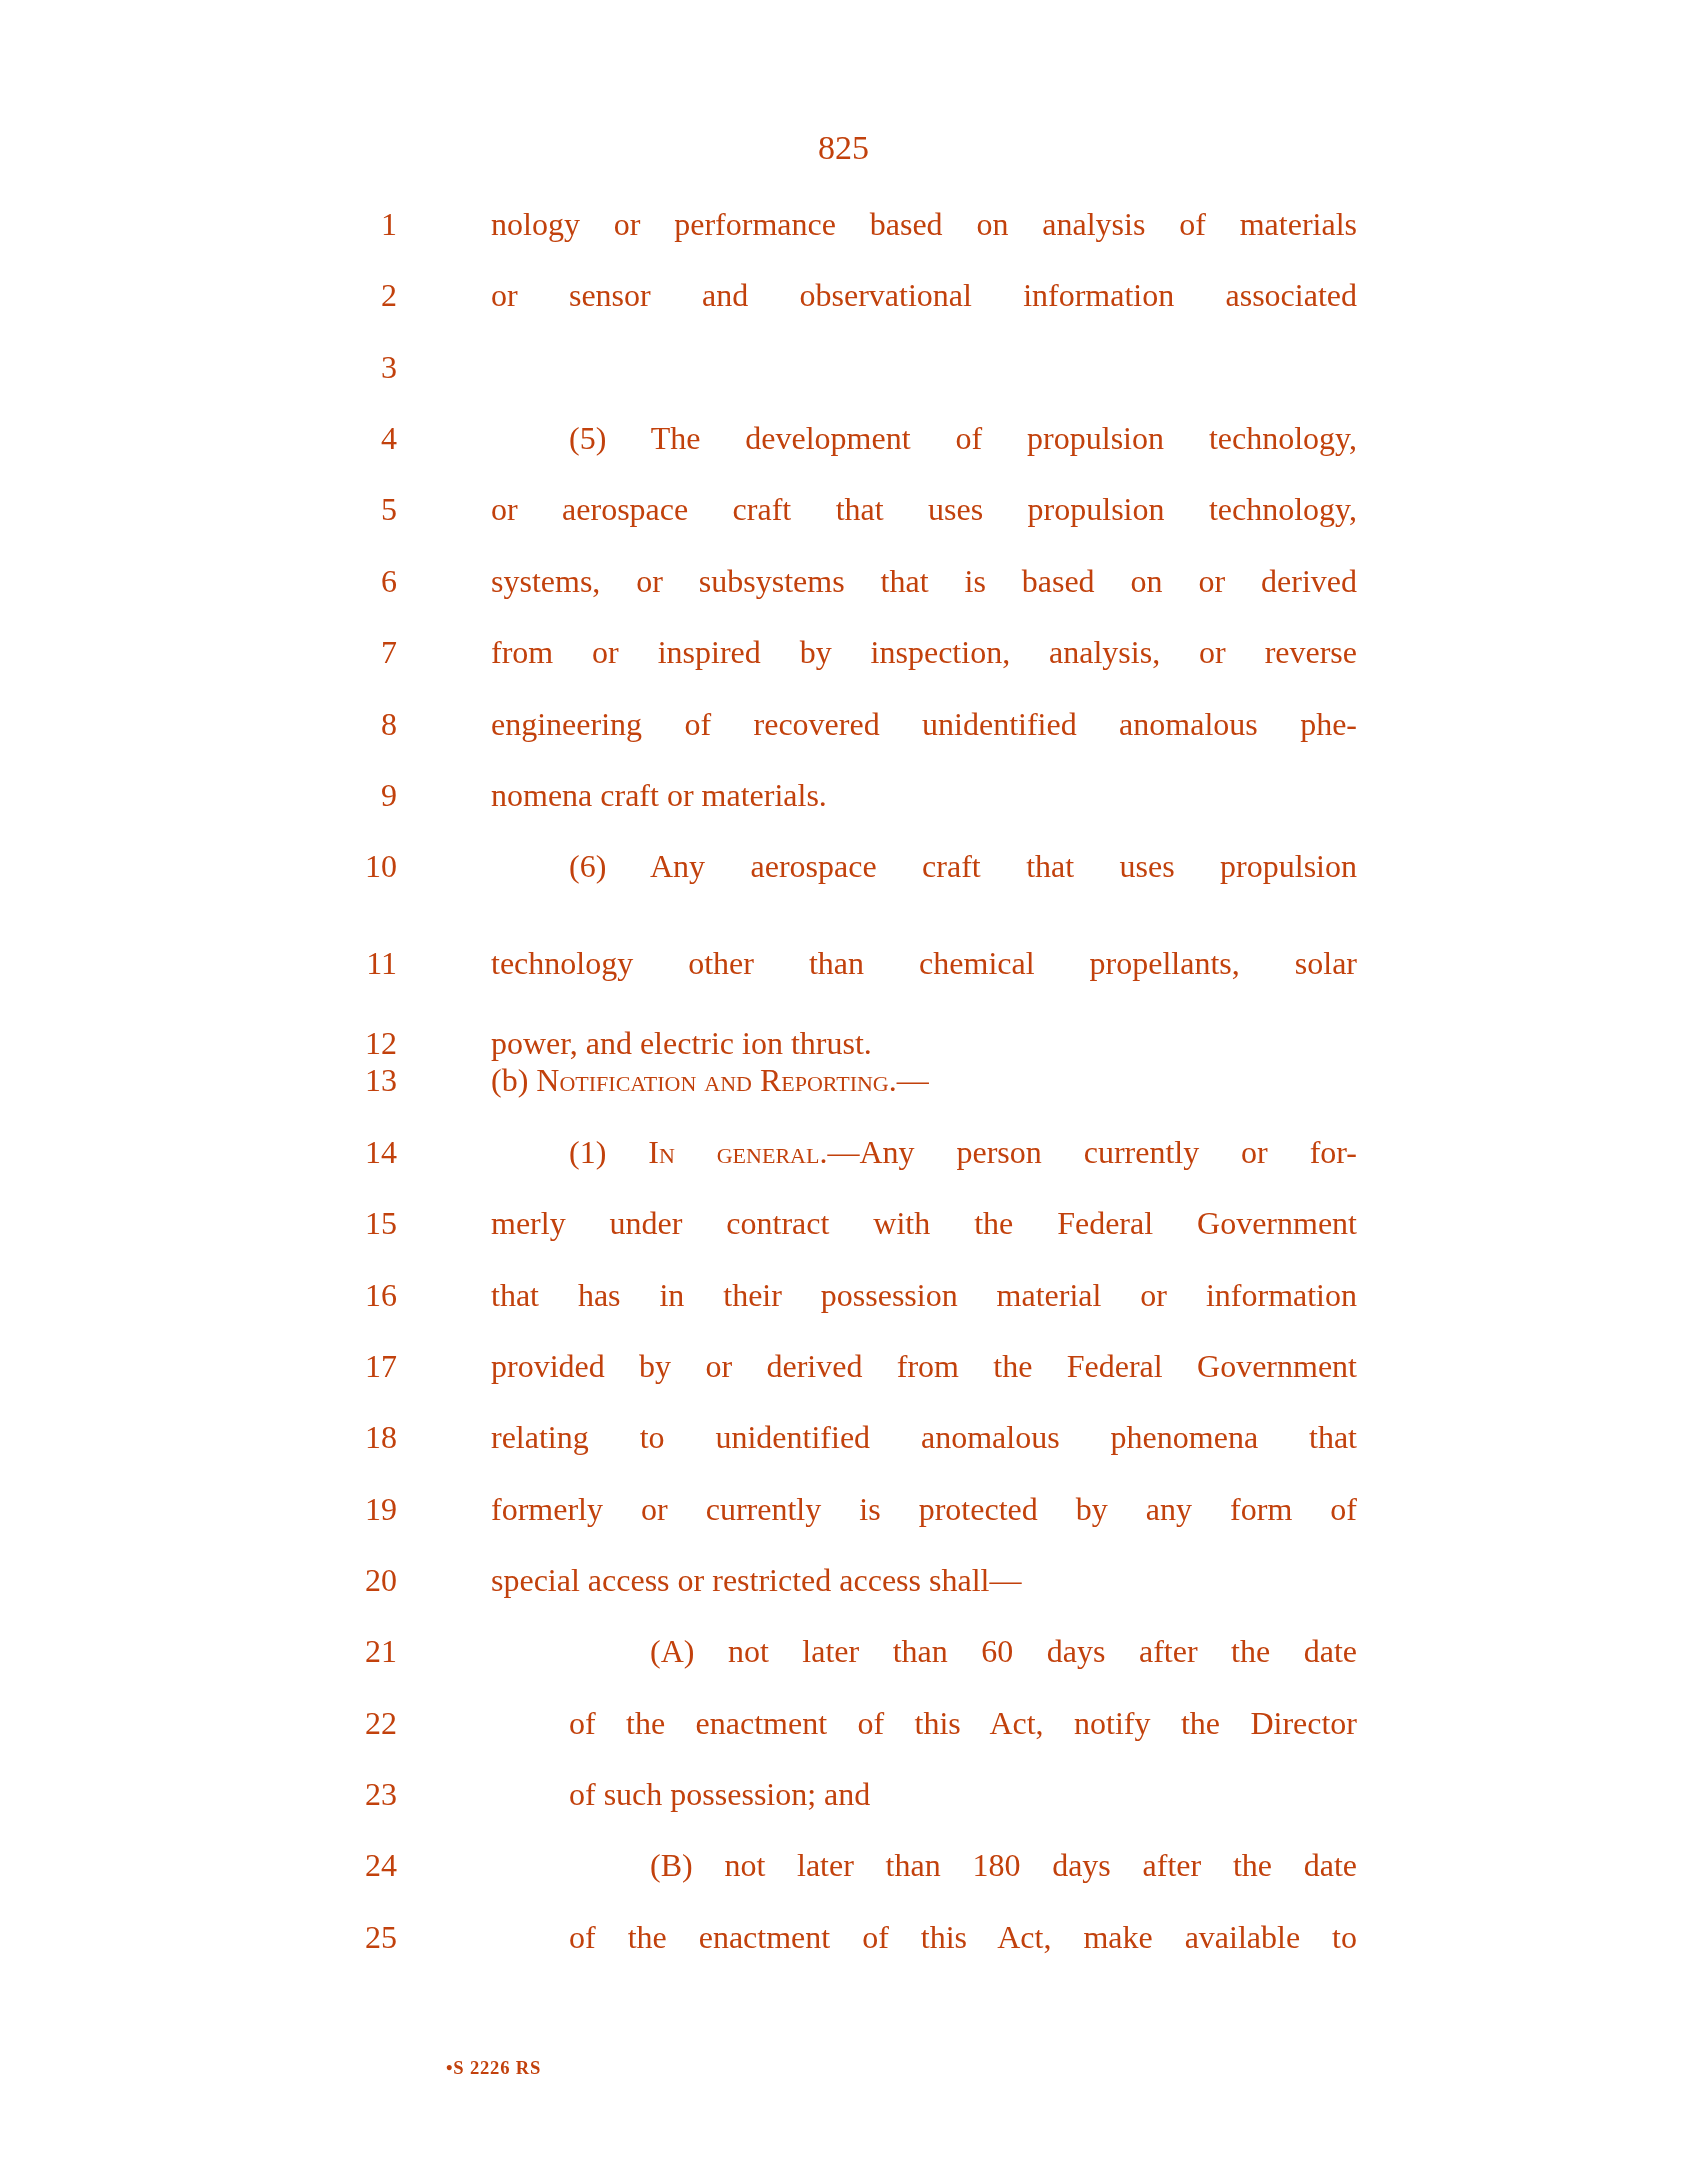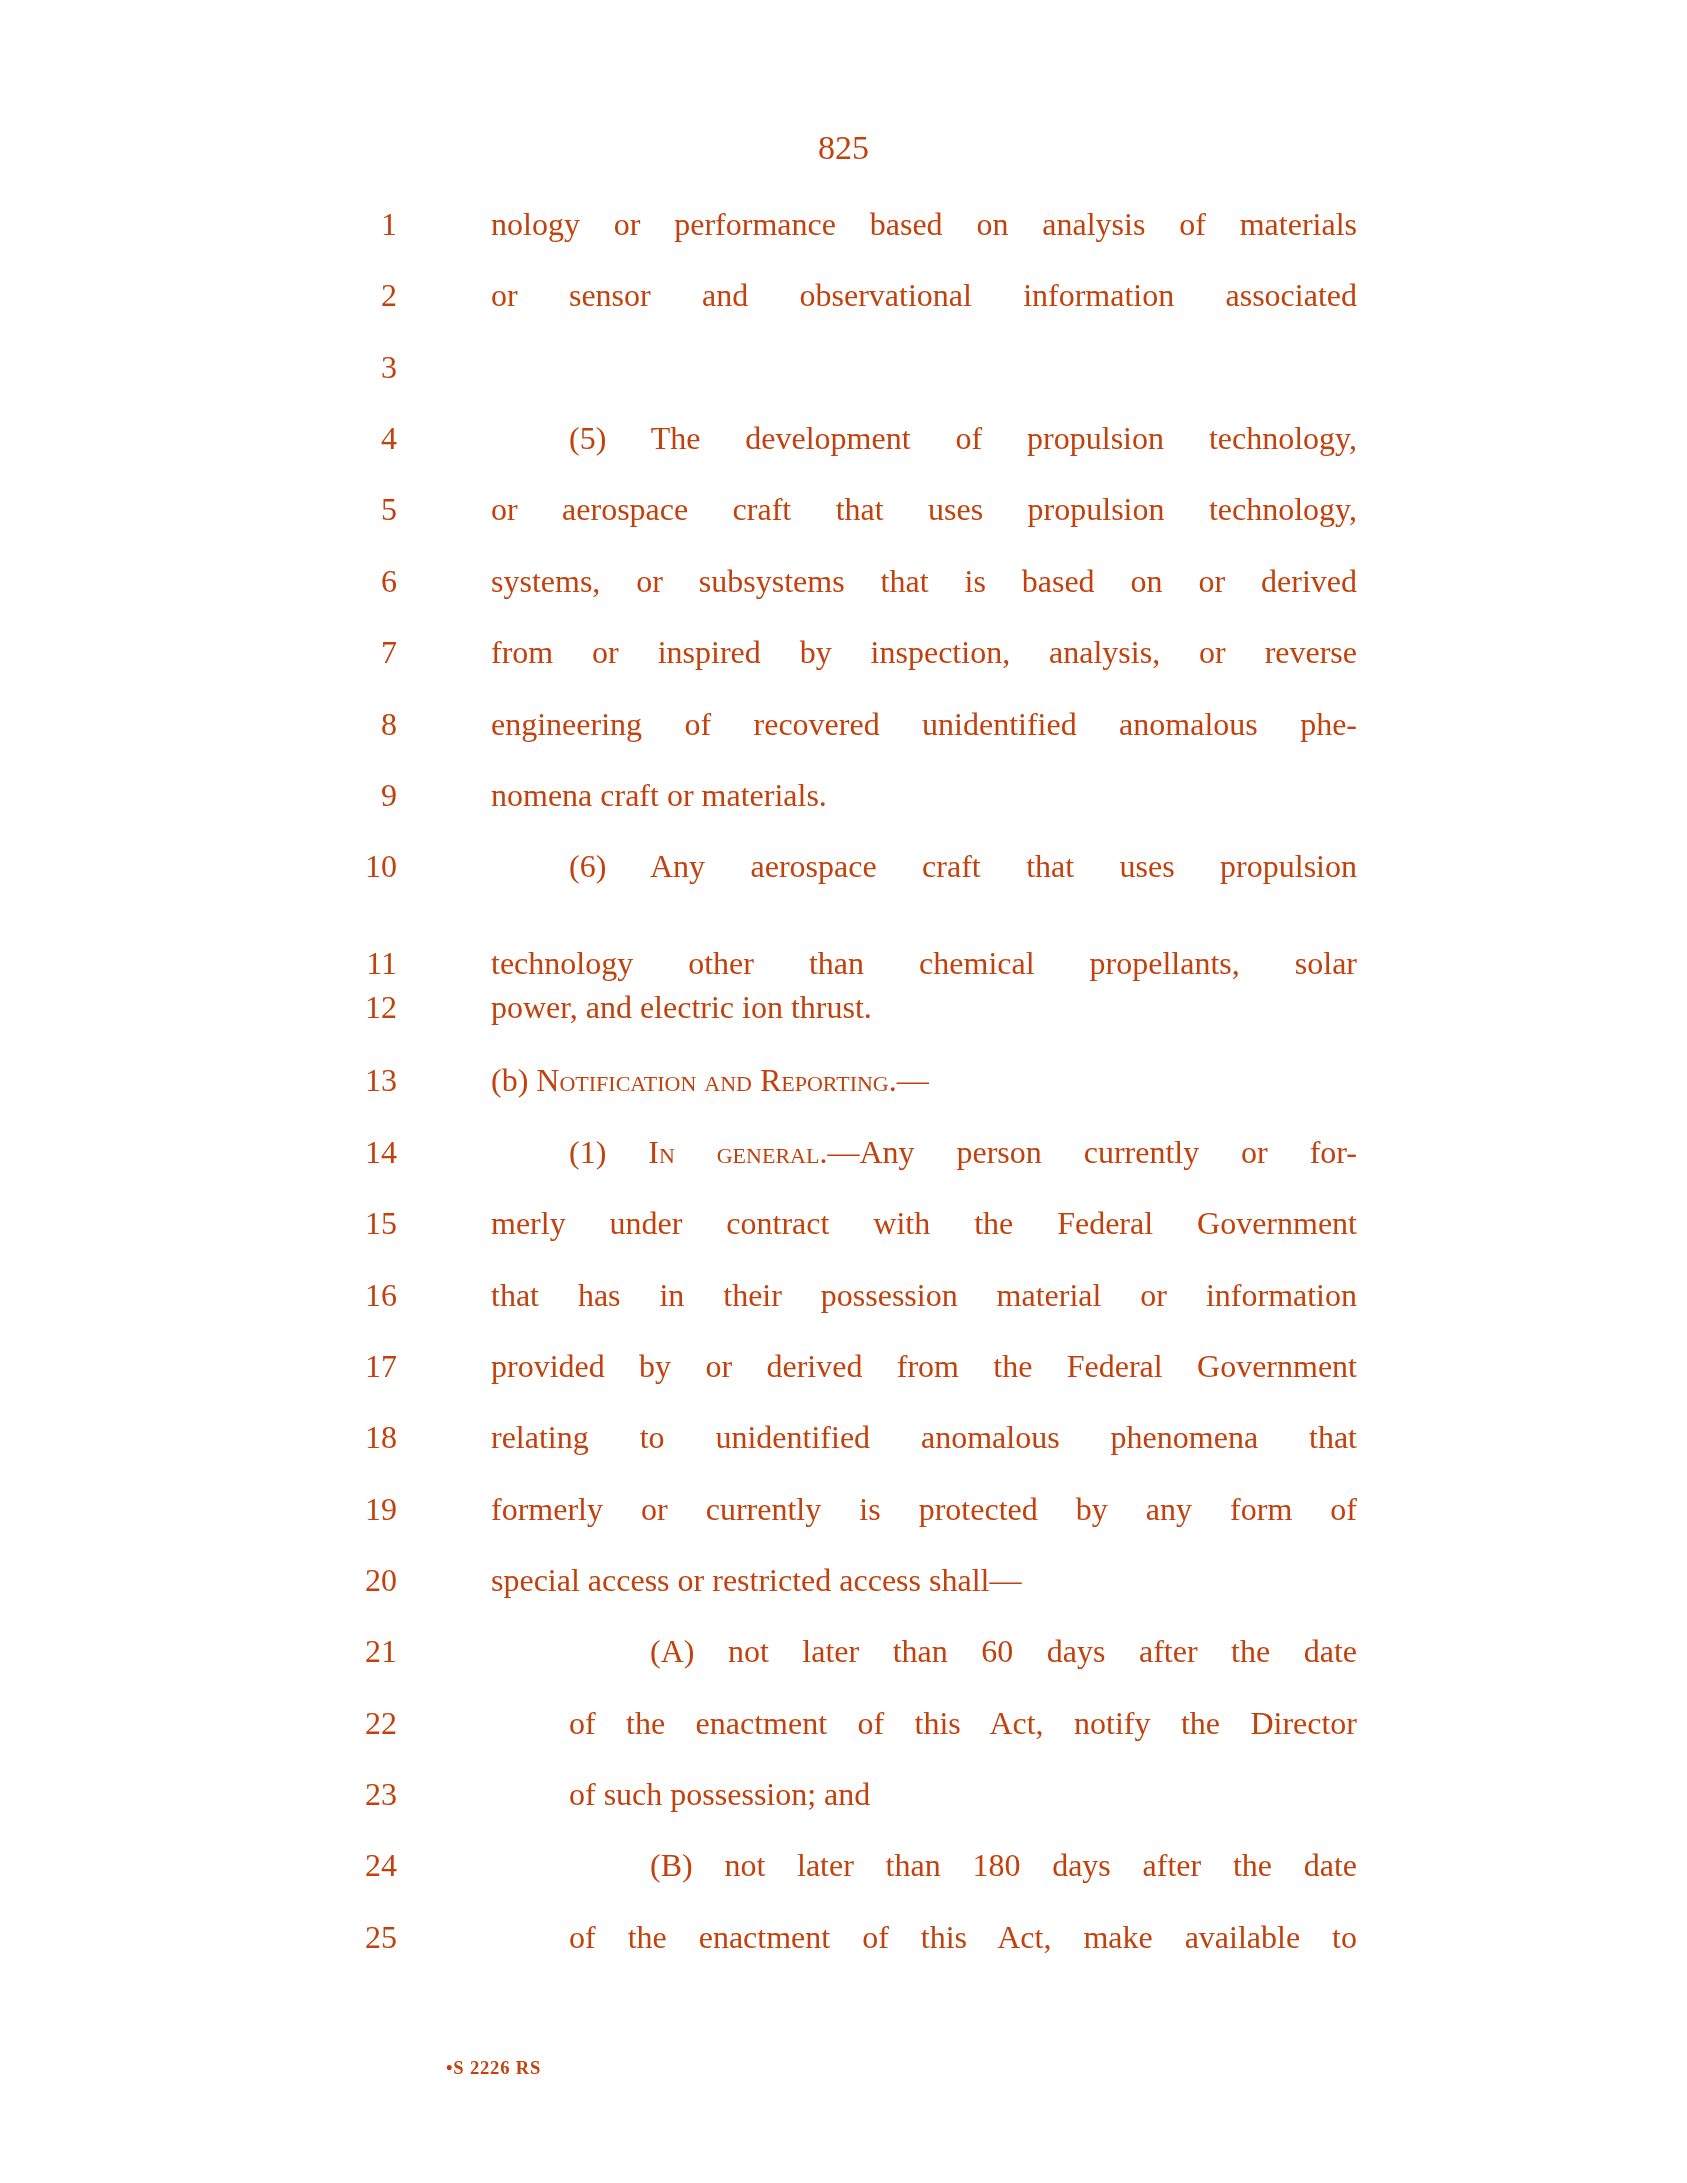--- a/index.html
+++ b/index.html
@@ -107,21 +107,21 @@
         <div class="ltext ind-0"><span>nomena craft or materials.</span></div>
       </div>
       <div class="row" style="top: 831px;">
         <span class="lnum">10</span>
         <div class="ltext ind-1 just"><span>(6) Any aerospace craft that uses propulsion</span></div>
       </div>
       <div class="row" style="top: 928px;">
         <span class="lnum">11</span>
         <div class="ltext ind-0 just"><span>technology other than chemical propellants, solar</span></div>
       </div>
-      <div class="row" style="top: 972px;">
+      <div class="row" style="top: 1008px;">
         <span class="lnum">12</span>
         <div class="ltext ind-0"><span>power, and electric ion thrust.</span></div>
       </div>
       <div class="row" style="top: 1045px;">
         <span class="lnum">13</span>
         <div class="ltext ind-0"><span>(b) </span><span class="sc">Notification and Reporting</span><span>.—</span></div>
       </div>
       <div class="row" style="top: 1117px; padding-left: 20px;">
         <span class="lnum">14</span>
         <div class="ltext ind-1 just"><span>(1) </span><span class="sc">In general</span><span>.—Any person currently or for-</span></div>

